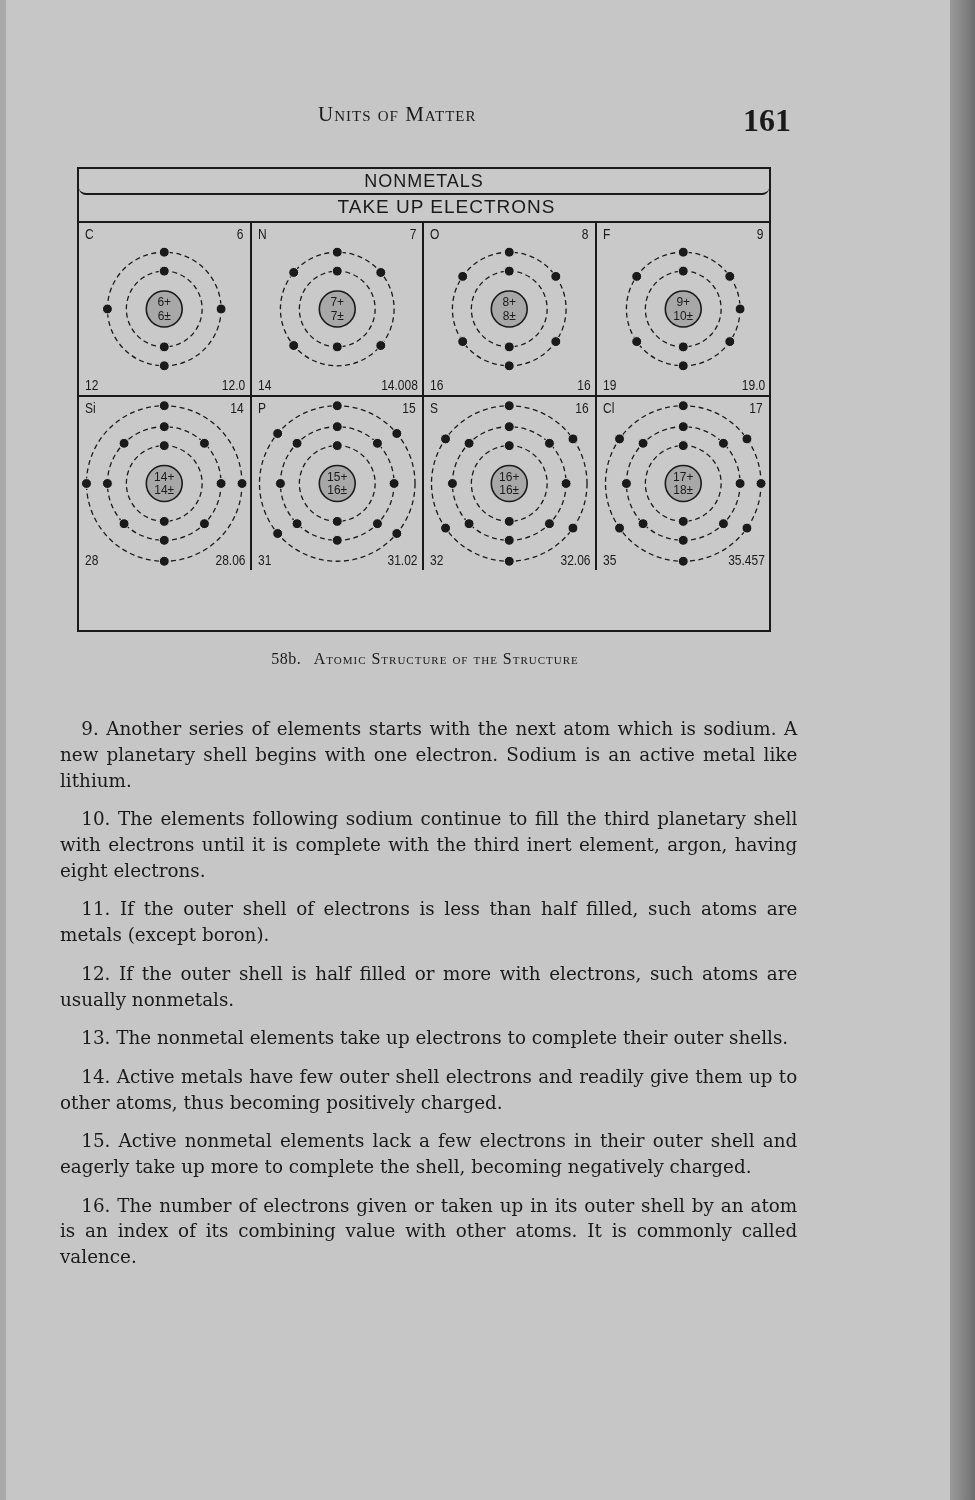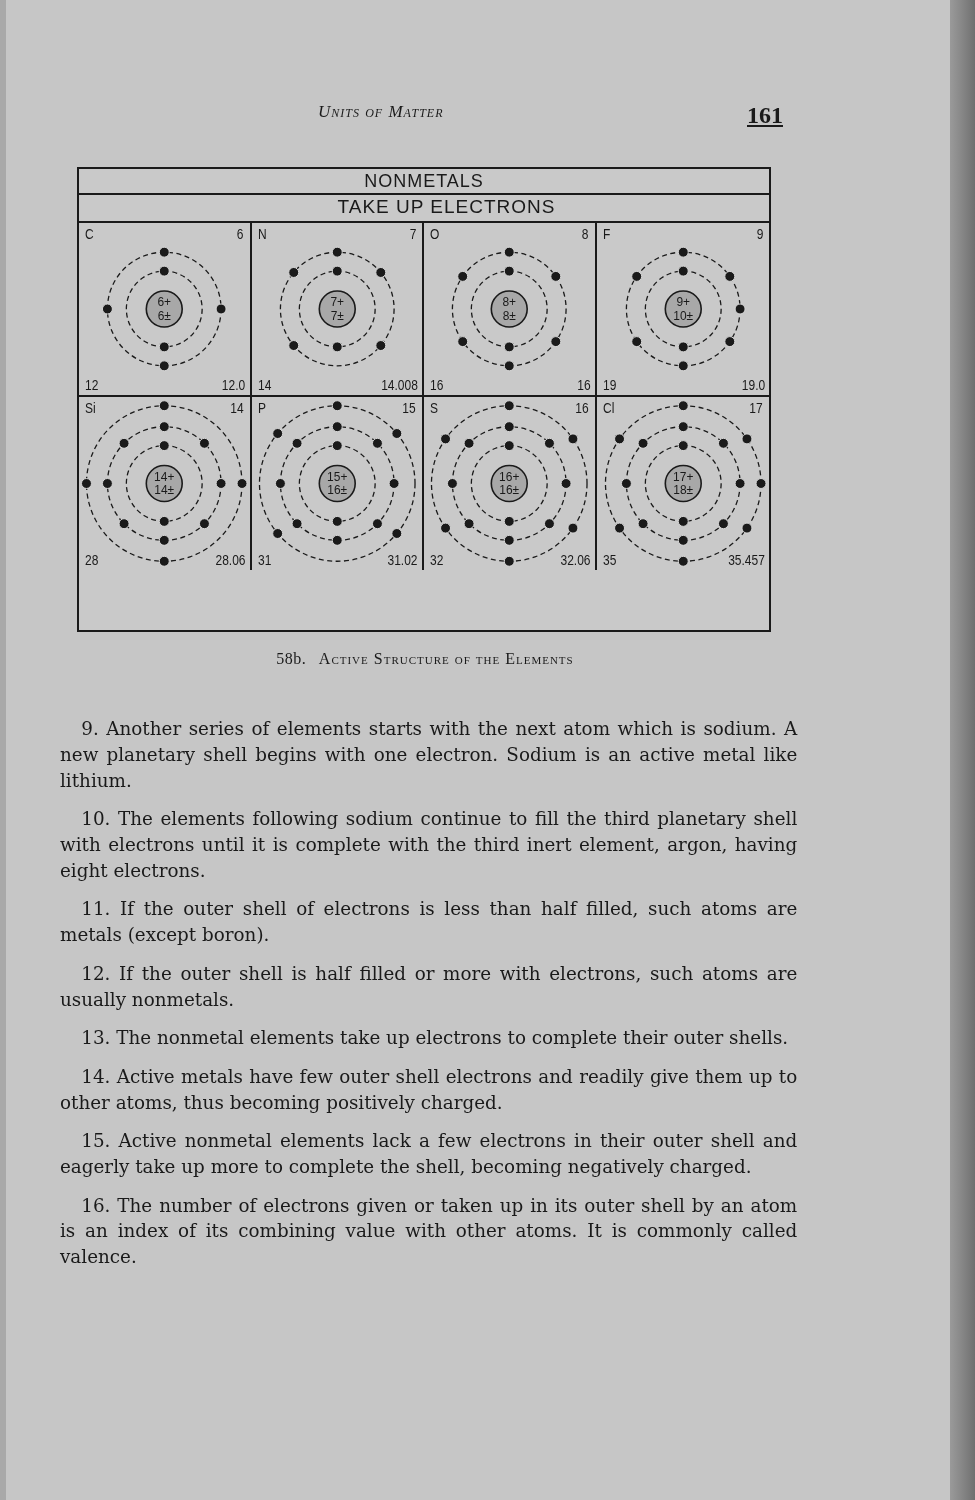--- a/index.html
+++ b/index.html
@@ -8,28 +8,28 @@
     background:#c6c6c6;
     font-family:"DejaVu Serif", "Liberation Serif", serif;
     color:#1a1a1a;
   }
   .edge-right { position:absolute; top:0; right:0; width:25px; height:1500px;
     background:linear-gradient(90deg,#9a9a9a 0,#8a8a8a 40%,#7d7d7d 70%,#6f6f6f 100%); }
   .edge-left { position:absolute; top:0; left:0; width:6px; height:1500px; background:#a9a9a9; }
 
   .running-head { position:absolute; top:102px; left:60px; width:735px; height:34px; }
   .running-title { position:absolute; left:258px; top:0; font-family:"Liberation Serif", serif;
-    font-size:17px; font-variant:small-caps; letter-spacing:1px;font-style:italic; }
-  .page-number { position:absolute; right:12px; top:0; font-family:"Liberation Serif", serif;
-    font-size:24px; font-weight:bold;text-decoration:underline; }
+    font-size:21px; font-variant:small-caps; letter-spacing:1px; }
+  .page-number { position:absolute; right:4px; top:0; font-family:"Liberation Serif", serif;
+    font-size:32px; font-weight:bold; }
 
   .figure { position:absolute; left:77px; top:167px; width:694px; height:465px;
     border:2px solid #1a1a1a; box-sizing:border-box; background:#c9c9c9; }
   .fig-title { height:24px; border-bottom:2px solid #1a1a1a; text-align:center;
-    font-family:"Liberation Sans", sans-serif; font-size:18px; letter-spacing:1px; line-height:24px; }
+    font-family:"Liberation Sans", sans-serif; font-size:18px; letter-spacing:1px; line-height:24px;border-radius:7px; }
   .fig-desc { padding:4px 10px 0 10px; font-family:"Liberation Sans", sans-serif;
     font-size:15.5px; line-height:27px; text-align:justify; transform:scaleX(0.92); transform-origin:left;
     width:735px; white-space:nowrap; }
   .fig-sub { text-align:center; font-family:"Liberation Sans", sans-serif; font-size:19px;
     letter-spacing:1px; height:26px; line-height:24px; border-bottom:2px solid #1a1a1a;padding-left:45px; }
 
   .grid { display:grid; grid-template-columns:repeat(4, 1fr); grid-template-rows:174px 173px; }
   .cell { position:relative; border-right:2px solid #1a1a1a; border-bottom:2px solid #1a1a1a; box-sizing:border-box; }
   .cell:nth-child(4n) { border-right:none; }
   .cell:nth-child(n+5) { border-bottom:none; }
@@ -265,21 +265,21 @@
         <span class="sym">Cl</span>
         <span class="num">17</span>
         <span class="mass">35</span>
         <span class="weight">35.457</span>
       </div>
   </div>
 </div>
 
 <div class="caption">
   <span class="cap-num">58b.</span>
-  <span class="cap-text">Active Structure of the Elements</span>
+  <span class="cap-text">Atomic Structure of the Structure</span>
 </div>
 
 <div class="body-text">
   <p class="para">9. Another series of elements starts with the next atom which is sodium.  A new planetary shell begins with one electron.  Sodium is an active metal like lithium.</p>
   <p class="para">10. The elements following sodium continue to fill the third planetary shell with electrons until it is complete with the third inert element, argon, having eight electrons.</p>
   <p class="para">11. If the outer shell of electrons is less than half filled, such atoms are metals (except boron).</p>
   <p class="para">12. If the outer shell is half filled or more with electrons, such atoms are usually nonmetals.</p>
   <p class="para">13. The nonmetal elements take up electrons to complete their outer shells.</p>
   <p class="para">14. Active metals have few outer shell electrons and readily give them up to other atoms, thus becoming positively charged.</p>
   <p class="para">15. Active nonmetal elements lack a few electrons in their outer shell and eagerly take up more to complete the shell, becoming negatively charged.</p>

